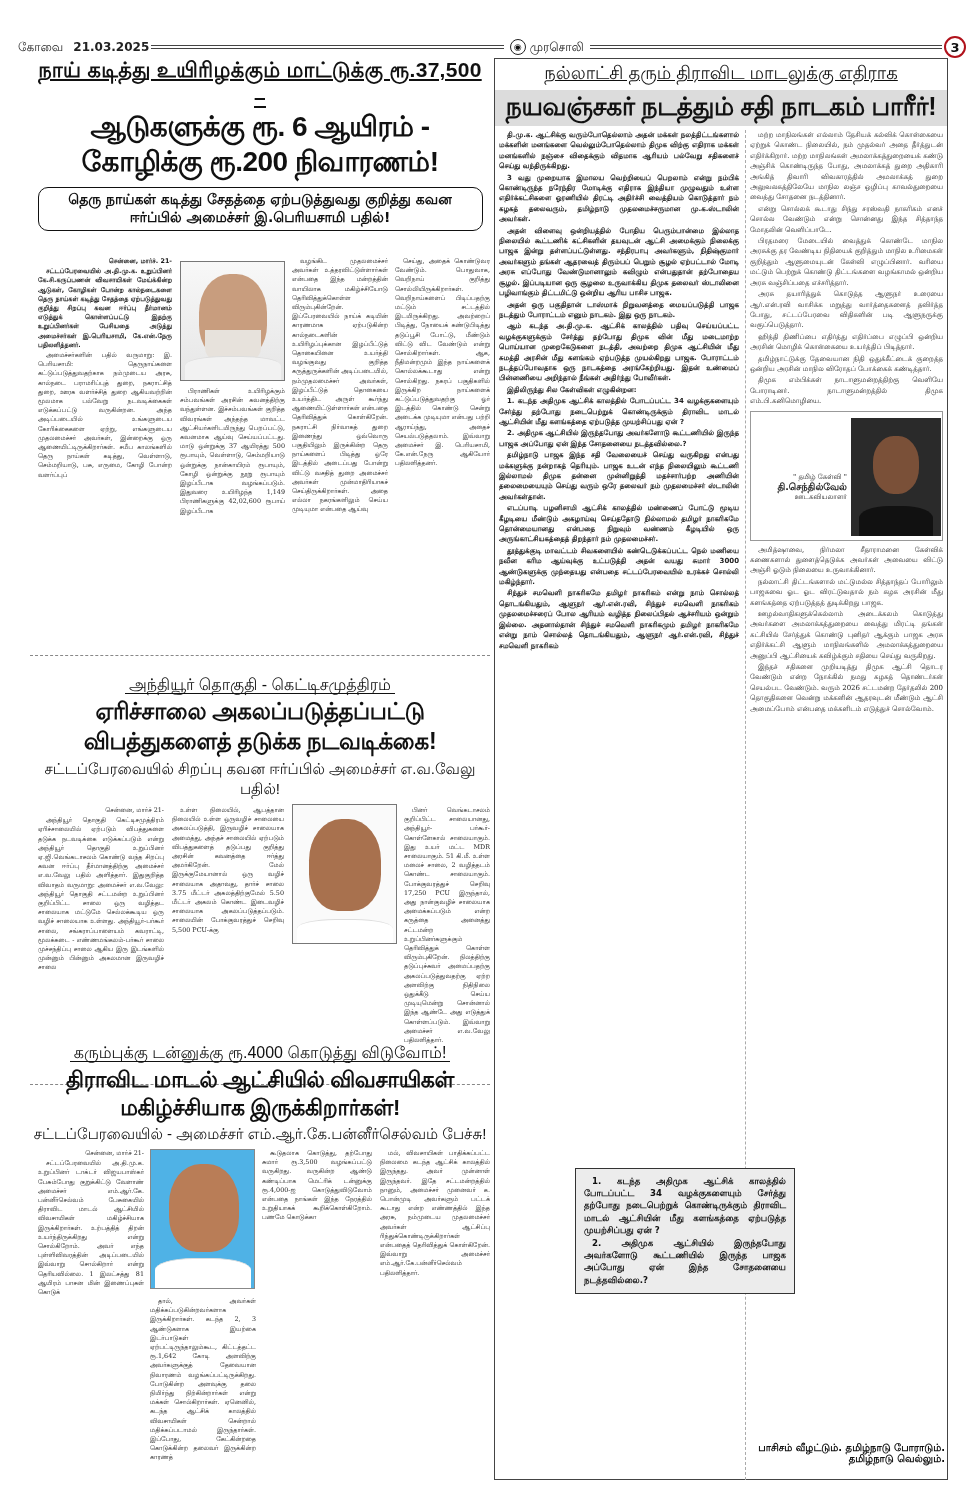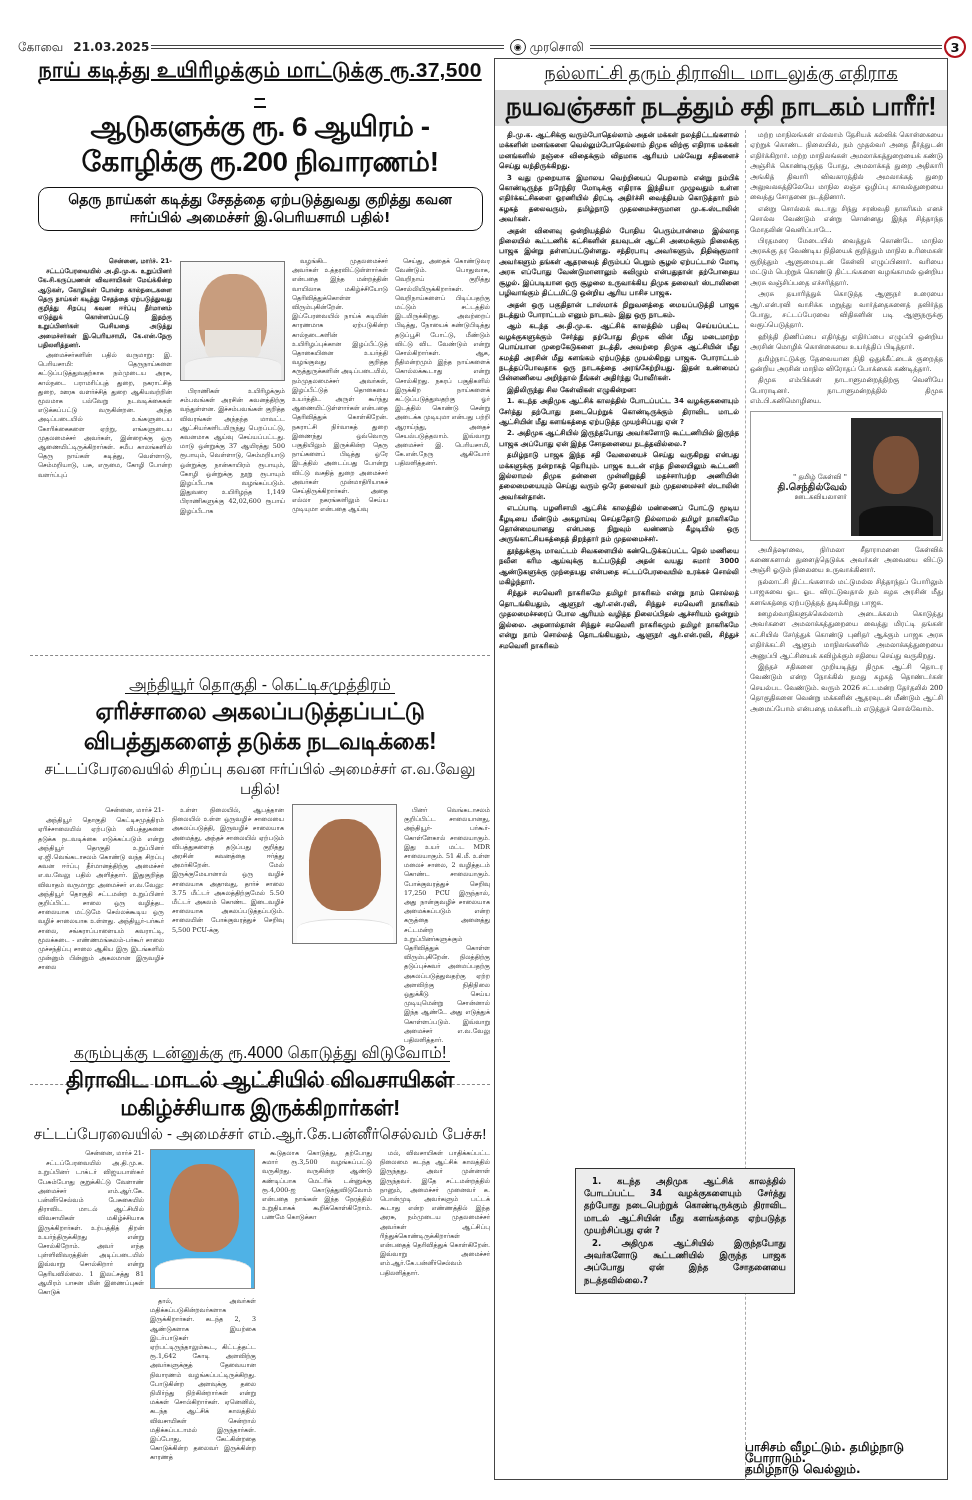--- a/index.html
+++ b/index.html
@@ -57,21 +57,21 @@
 
   
   .right { position: absolute; left: 494px; top: 58px; width: 454px; border: 1.5px solid #444; height: 1422px; }
   .right .kicker { text-align: center; font-size: 18px; font-family: "Liberation Sans", sans-serif; margin-top: 4px; text-decoration: underline; }
   .right .headline { background: #dcdcdc; text-align: center; font-size: 25px; font-weight: bold; font-family: "Liberation Sans", sans-serif; padding: 2px 0; margin-top: 4px; letter-spacing: -0.3px; }
   .right .cols { position: relative; height: 1360px; }
   .right .colA { position: absolute; left: 4px; top: 4px; width: 240px; }
   .right .colB { position: absolute; left: 250px; top: 4px; width: 198px; border-left: 1px dashed #aaa; padding-left: 4px; }
   .quote-box { position: absolute; left: 80px; top: 1042px; width: 220px; background: #ececec; border: 1.5px solid #333; padding: 6px 8px; font-size: 8.6px; font-weight: bold; line-height: 12.2px; text-align: justify; }
   .quote-box p { margin-bottom: 1px; text-indent: 8px; }
-  .closing { position: absolute; left: 250px; top: 1366px; width: 200px; text-align: left; font-size: 12px; font-weight: bold; line-height: 11px; }
+  .closing { position: absolute; left: 250px; top: 1366px; width: 200px; text-align: right; font-size: 10px; font-weight: bold; line-height: 11px; }
   .list-bold { font-weight: bold; font-family: "DejaVu Sans", sans-serif; }
 </style>
 </head>
 <body>
 
 <div class="masthead">
   <span class="city">கோவை</span>
   <span class="date">21.03.2025</span>
   <span class="rule"></span>
   <span class="logo">

